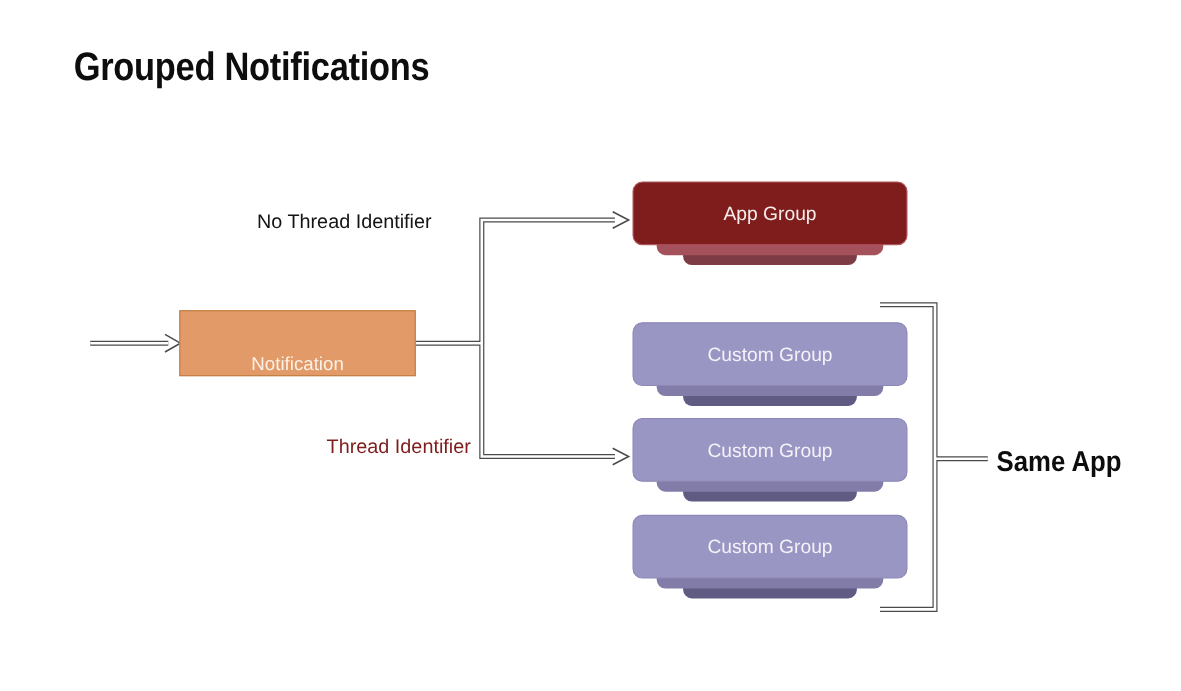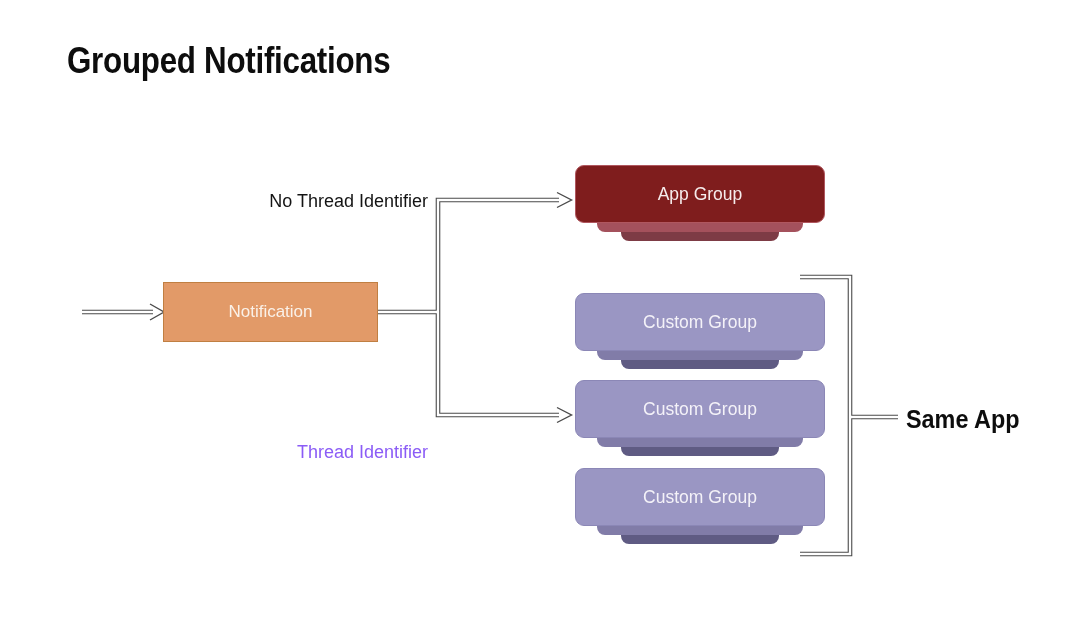--- a/index.html
+++ b/index.html
@@ -15,27 +15,27 @@
     position:absolute;left:67px;top:40px;
     font-size:36px;font-weight:700;letter-spacing:-0.3px;
     transform:scaleX(0.87);transform-origin:left top;
     white-space:nowrap;
   }
   .edge-label{
     position:absolute;left:198px;width:230px;
     text-align:right;font-size:18px;line-height:20px;
     white-space:nowrap;
   }
-  .edge-label.no-thread{top:191px;}
+  .edge-label.no-thread{top:191px;text-align:center;}
   .edge-label.thread{top:396px;}
   .start-node{
     position:absolute;left:163px;top:282px;
     width:215px;height:60px;box-sizing:border-box;
     border:1.5px solid transparent;
-    display:flex;align-items:center;justify-content:center;
+    display:flex;align-items:flex-end;justify-content:center;
     font-size:17px;
   }
   .stack{position:absolute;left:575px;width:250px;height:76px;}
   .stack.app-group{top:165px;}
   .stack.custom-1{top:293px;}
   .stack.custom-2{top:380px;}
   .stack.custom-3{top:468px;}
   .stack-main{
     position:absolute;left:0;top:0;width:250px;height:58px;
     box-sizing:border-box;border:1px solid transparent;border-radius:9px;
@@ -76,21 +76,21 @@
     <g fill="none" stroke-width="1.4" style="stroke: rgb(74, 74, 74);">
       <path d="M150 304 L164 312 L150 320"></path>
       <path d="M557 192.5 L571.5 200 L557 207.5"></path>
       <path d="M557 407.5 L571.5 415 L557 422.5"></path>
     </g>
   </svg>
 
   <div class="page-title" style="color: rgb(13, 13, 13);">Grouped Notifications</div>
 
   <div class="edge-label no-thread" style="color: rgb(20, 20, 20);">No Thread Identifier</div>
-  <div class="edge-label thread" style="color: #8b5cf6; margin-top: 46px;">Thread Identifier</div>
+  <div class="edge-label thread" style="color: #7f1d1d;">Thread Identifier</div>
 
   <div class="start-node" style="background: rgb(226, 154, 104); border-color: rgb(192, 127, 66); color: rgb(250, 241, 232);">
     <span>Notification</span>
   </div>
 
   <div class="stack app-group">
     <div class="stack-back" style="background: rgb(125, 59, 69);"></div>
     <div class="stack-mid" style="background: rgb(164, 81, 92);"></div>
     <div class="stack-main" style="background: #7f1d1d; border-color: rgb(176, 87, 95); color: rgb(246, 236, 236);">
       <span>App Group</span>

